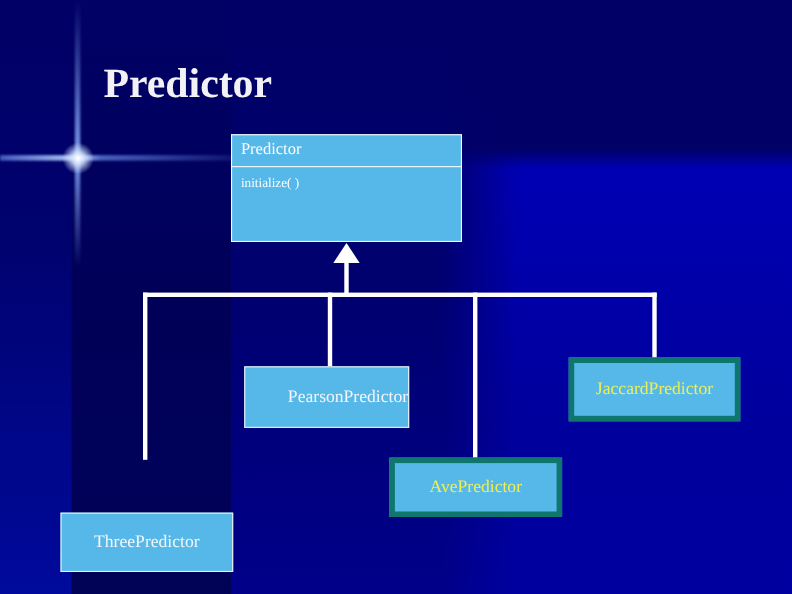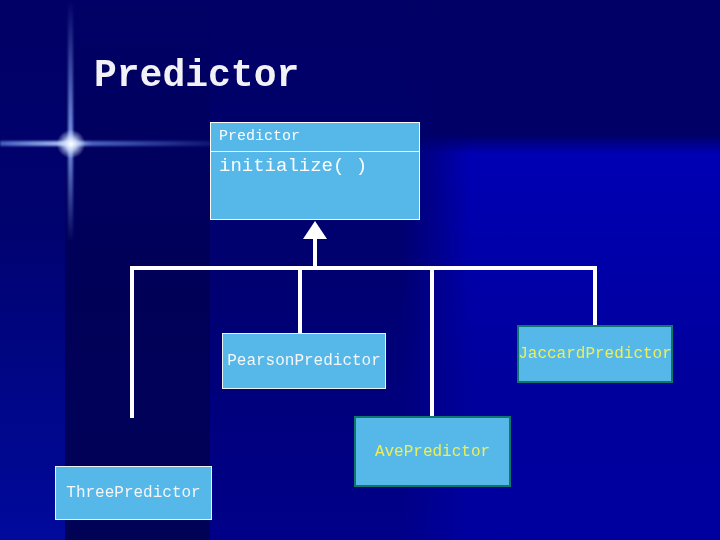--- a/index.html
+++ b/index.html
@@ -1,18 +1,18 @@
 <!DOCTYPE html>
 <html><head>
 <meta charset="utf-8">
 <style>
   html,body{margin:0;padding:0;background:#000;}
   #stage{
     position:relative;width:720px;height:540px;overflow:hidden;
-    font-family:Liberation Mono, monospace;
+    font-family:Liberation Serif, serif;
   }
   
   .bg{position:absolute;pointer-events:none;}
   .bg-base{inset:0;background:linear-gradient(180deg,#000066 0%,#000070 50%,#00008a 100%);}
   .bg-right{left:400px;top:0;right:0;bottom:0;
     background:linear-gradient(180deg,#000066 0%,#000066 25%,#0000b4 28.5%,#00009c 72%,#0000a0 100%);
     -webkit-mask-image:linear-gradient(90deg,transparent 0,#000 70px);
     mask-image:linear-gradient(90deg,transparent 0,#000 70px);}
   .bg-band{left:65px;width:145px;top:0;bottom:0;
     background:linear-gradient(180deg,rgba(0,0,80,0) 0%,rgba(0,0,55,.45) 55%,rgba(0,4,55,.62) 100%);}
@@ -26,40 +26,40 @@
   .flare-core{left:56px;top:129px;width:30px;height:30px;
     background:radial-gradient(circle,#ffffff 0%,rgba(210,228,255,.85) 28%,rgba(130,170,255,0) 68%);}
   
   .slide-title{position:absolute;left:94px;top:54px;
     font-size:38px;font-weight:bold;color:#f1f1f6;}
   
   .class-box{position:absolute;left:210px;top:122px;width:210px;height:98px;
     background:#55b8e9;border:1px solid #fafafa;box-sizing:border-box;}
   .class-box .cls-title{height:23px;border-bottom:1px solid #fafafa;
     color:#fdfdfd;font-size:15px;padding:5px 0 0 8px;}
-  .class-box .cls-methods{padding:5px 0 0 8px;color:#fdfdfd;font-size:19px;line-height:19px;}
+  .class-box .cls-methods{padding:5px 0 0 8px;color:#fdfdfd;font-size:12px;line-height:19px;}
   
   .line{position:absolute;background:#ffffff;}
   .h-line{left:130px;top:266px;width:467px;height:4px;}
   .stub-three{left:130px;top:266px;width:4px;height:152px;}
   .stub-pearson{left:298px;top:266px;width:4px;height:67px;}
   .stub-ave{left:430px;top:266px;width:4px;height:150px;}
   .stub-jaccard{left:593px;top:266px;width:4px;height:59px;}
   .arrow-shaft{left:313px;top:238px;width:4px;height:30px;}
   .arrow-head{position:absolute;left:303px;top:221px;width:0;height:0;
     border-left:12px solid transparent;border-right:12px solid transparent;
     border-bottom:18px solid #ffffff;}
   
   .sub-box{position:absolute;display:flex;align-items:center;justify-content:center;
     background:#55b8e9;box-sizing:border-box;font-size:16px;}
   .white-box{border:1px solid #eef2ee;color:#f4f6f8;}
-  .yellow-box{border:2px solid #0f766e;color:#f0ee55;}
+  .yellow-box{border:5px solid #0f766e;color:#f0ee55;}
   .box-three{left:55px;top:418px;width:157px;height:54px;margin-top:48px;}
-  .box-pearson{left:222px;top:333px;width:164px;height:56px;}
-  .box-ave{left:354px;top:416px;width:157px;height:71px;}
+  .box-pearson{left:222px;top:333px;width:150px;height:56px;justify-content:flex-end;}
+  .box-ave{left:354px;top:416px;width:157px;height:54px;}
   .box-jaccard{left:517px;top:325px;width:156px;height:58px;}
 </style>
 </head>
 <body>
 
 <div id="stage">
 
   <div class="bg bg-base"></div>
   <div class="bg bg-right"></div>
   <div class="bg bg-band"></div>

